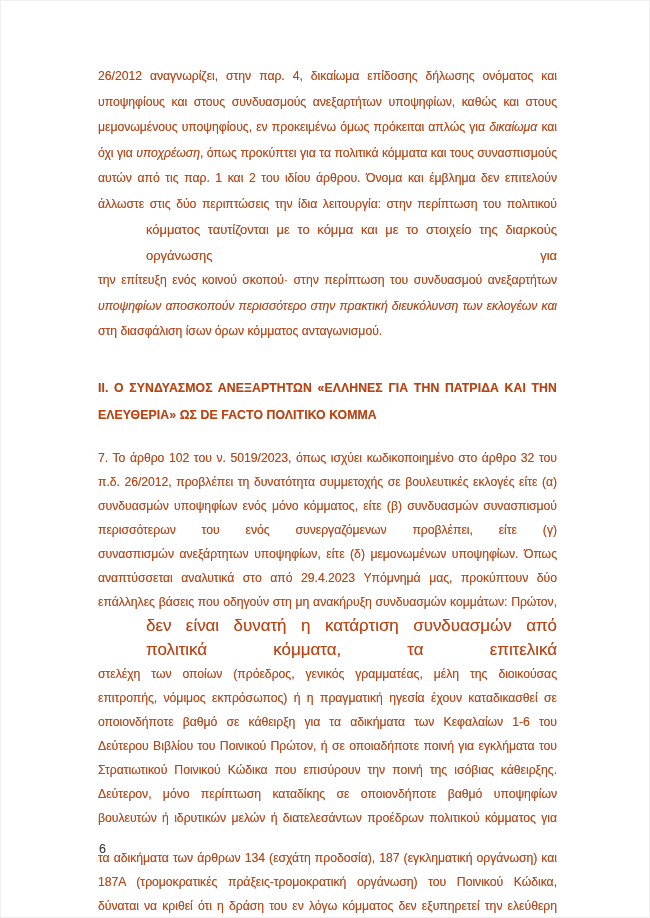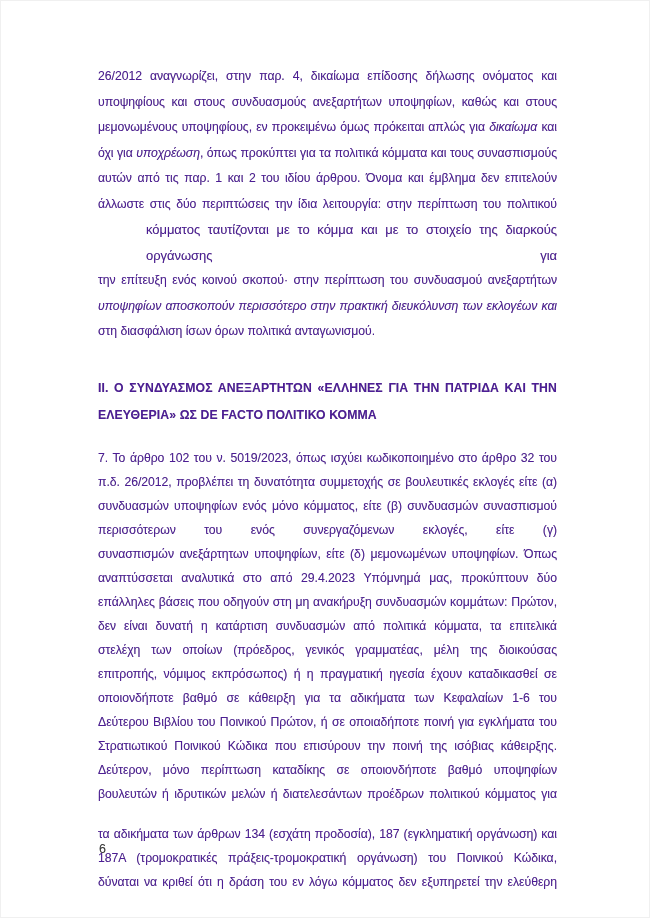--- a/index.html
+++ b/index.html
@@ -28,21 +28,21 @@
     top: 64px;
     width: 459px;
   }
   .line {
     font-size: 13px;
     letter-spacing: -0.05px;
     text-align: justify;
     text-align-last: justify;
     text-justify: inter-word;
     white-space: normal;
-    color: #4c1d95;
+    color: #c2410c;
     text-shadow: 0 0 0.5px rgba(36,36,36,0.35);
   }
   .line.noj {
     text-align-last: left;
   }
   .blk-body-loose .line { line-height: 25.5px; }
   .blk-body-tight .line { line-height: 24px; }
   .blk-heading {
     margin-top: 30px;
     margin-bottom: 16px;
@@ -72,35 +72,35 @@
       <div class="blk blk-body-loose">
         <div class="line" style="font-size: 12.25px;"><span>26/2012 αναγνωρίζει, στην παρ. 4, δικαίωμα επίδοσης δήλωσης ονόματος και</span></div>
         <div class="line" style="font-size: 12.25px;"><span>υποψηφίους και στους συνδυασμούς ανεξαρτήτων υποψηφίων, καθώς και στους</span></div>
         <div class="line" style="font-size: 12.25px;"><span>μεμονωμένους υποψηφίους, εν προκειμένω όμως πρόκειται απλώς για </span><em>δικαίωμα</em><span> και</span></div>
         <div class="line" style="font-size: 12.25px;"><span>όχι για </span><em>υποχρέωση</em><span>, όπως προκύπτει για τα πολιτικά κόμματα και τους συνασπισμούς</span></div>
         <div class="line" style="font-size: 12.25px;"><span>αυτών από τις παρ. 1 και 2 του ιδίου άρθρου. Όνομα και έμβλημα δεν επιτελούν</span></div>
         <div class="line" style="font-size: 12.25px;"><span>άλλωστε στις δύο περιπτώσεις την ίδια λειτουργία: στην περίπτωση του πολιτικού</span></div>
         <div class="line" style="font-size: 13px; margin-left: 48px;"><span>κόμματος ταυτίζονται με το κόμμα και με το στοιχείο της διαρκούς οργάνωσης για</span></div>
         <div class="line" style="font-size: 12.25px;"><span>την επίτευξη ενός κοινού σκοπού· στην περίπτωση του συνδυασμού ανεξαρτήτων</span></div>
         <div class="line" style="font-size: 12.25px; font-style: italic;"><span>υποψηφίων αποσκοπούν περισσότερο στην πρακτική διευκόλυνση των εκλογέων και</span></div>
-        <div class="line noj" style="font-size: 12.25px;"><span>στη διασφάλιση ίσων όρων πολιτικά ανταγωνισμού.</span></div>
+        <div class="line noj" style="font-size: 12.25px;"><span>στη διασφάλιση ίσων όρων κόμματος ανταγωνισμού.</span></div>
       </div>
       <div class="blk blk-heading">
         <div class="line" style="font-size: 12.25px;"><span>II. Ο ΣΥΝΔΥΑΣΜΟΣ ΑΝΕΞΑΡΤΗΤΩΝ «ΕΛΛΗΝΕΣ ΓΙΑ ΤΗΝ ΠΑΤΡΙΔΑ ΚΑΙ ΤΗΝ</span></div>
         <div class="line noj" style="font-size: 12.25px;"><span>ΕΛΕΥΘΕΡΙΑ» ΩΣ DE FACTO ΠΟΛΙΤΙΚΟ ΚΟΜΜΑ</span></div>
       </div>
       <div class="blk blk-body-tight">
         <div class="line" style="font-size: 12.25px;"><span>7. Το άρθρο 102 του ν. 5019/2023, όπως ισχύει κωδικοποιημένο στο άρθρο 32 του</span></div>
         <div class="line" style="font-size: 12.25px;"><span>π.δ. 26/2012, προβλέπει τη δυνατότητα συμμετοχής σε βουλευτικές εκλογές είτε (α)</span></div>
         <div class="line" style="font-size: 12.25px;"><span>συνδυασμών υποψηφίων ενός μόνο κόμματος, είτε (β) συνδυασμών συνασπισμού</span></div>
-        <div class="line" style="font-size: 12.25px;"><span>περισσότερων του ενός συνεργαζόμενων εκλογές, είτε (γ)</span></div>
+        <div class="line" style="font-size: 12.25px;"><span>περισσότερων του ενός συνεργαζόμενων προβλέπει, είτε (γ)</span></div>
         <div class="line" style="font-size: 12.25px;"><span>συνασπισμών ανεξάρτητων υποψηφίων, είτε (δ) μεμονωμένων υποψηφίων. Όπως</span></div>
         <div class="line" style="font-size: 12.25px;"><span>αναπτύσσεται αναλυτικά στο από 29.4.2023 Υπόμνημά μας, προκύπτουν δύο</span></div>
         <div class="line" style="font-size: 12.25px;"><span>επάλληλες βάσεις που οδηγούν στη μη ανακήρυξη συνδυασμών κομμάτων: Πρώτον,</span></div>
-        <div class="line" style="font-size: 12px;"><span>δεν είναι δυνατή η κατάρτιση συνδυασμών από πολιτικά κόμματα, τα επιτελικά</span></div>
+        <div class="line" style="font-size: 17px; margin-left: 48px;"><span>δεν είναι δυνατή η κατάρτιση συνδυασμών από πολιτικά κόμματα, τα επιτελικά</span></div>
         <div class="line" style="font-size: 12.25px;"><span>στελέχη των οποίων (πρόεδρος, γενικός γραμματέας, μέλη της διοικούσας</span></div>
         <div class="line" style="font-size: 12.25px;"><span>επιτροπής, νόμιμος εκπρόσωπος) ή η πραγματική ηγεσία έχουν καταδικασθεί σε</span></div>
         <div class="line" style="font-size: 12.25px;"><span>οποιονδήποτε βαθμό σε κάθειρξη για τα αδικήματα των Κεφαλαίων 1-6 του</span></div>
         <div class="line" style="font-size: 12.25px;"><span>Δεύτερου Βιβλίου του Ποινικού Πρώτον, ή σε οποιαδήποτε ποινή για εγκλήματα του</span></div>
         <div class="line" style="font-size: 12.25px;"><span>Στρατιωτικού Ποινικού Κώδικα που επισύρουν την ποινή της ισόβιας κάθειρξης.</span></div>
         <div class="line" style="font-size: 12.25px;"><span>Δεύτερον, μόνο περίπτωση καταδίκης σε οποιονδήποτε βαθμό υποψηφίων</span></div>
         <div class="line" style="font-size: 12.25px;"><span>βουλευτών ή ιδρυτικών μελών ή διατελεσάντων προέδρων πολιτικού κόμματος για</span></div>
         <div class="line" style="font-size: 12.25px; margin-top: 16px;"><span>τα αδικήματα των άρθρων 134 (εσχάτη προδοσία), 187 (εγκληματική οργάνωση) και</span></div>
         <div class="line" style="font-size: 12.25px;"><span>187Α (τρομοκρατικές πράξεις-τρομοκρατική οργάνωση) του Ποινικού Κώδικα,</span></div>
         <div class="line" style="font-size: 12.25px;"><span>δύναται να κριθεί ότι η δράση του εν λόγω κόμματος δεν εξυπηρετεί την ελεύθερη</span></div>

